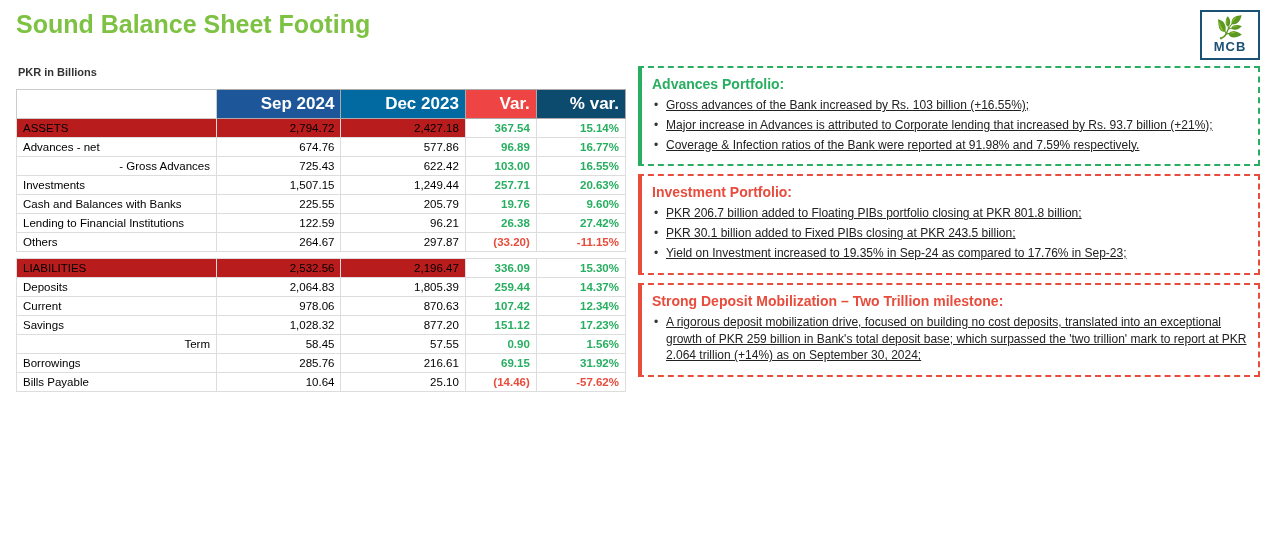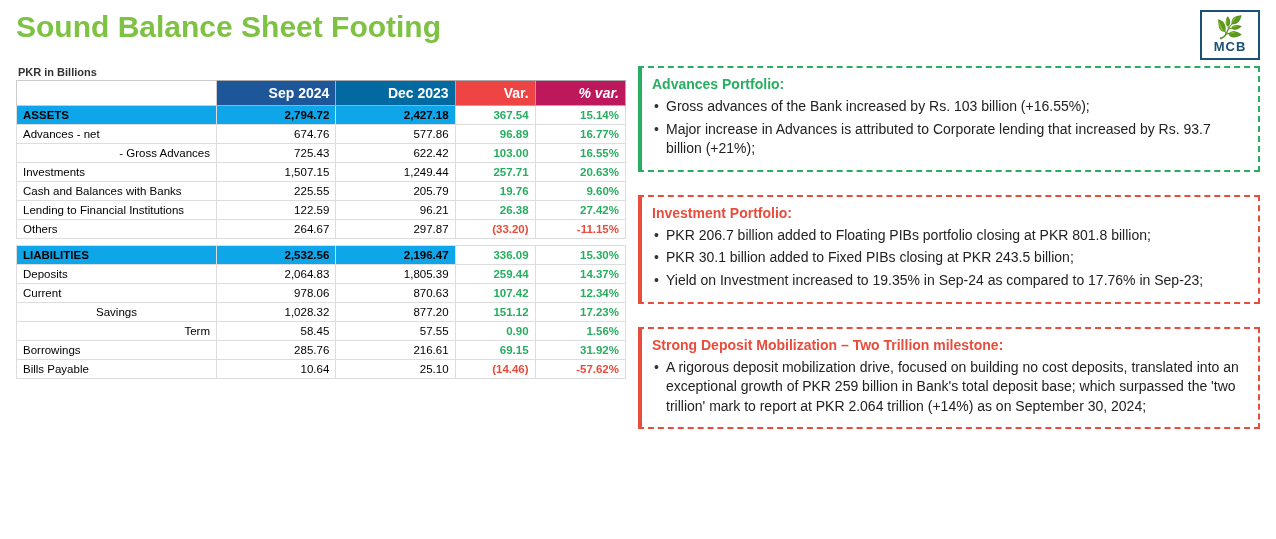--- a/index.html
+++ b/index.html
@@ -16,21 +16,21 @@
       flex-direction: column;
       padding: 10px 16px 10px 16px;
     }
     .header-row {
       display: flex;
       align-items: flex-start;
       justify-content: space-between;
       margin-bottom: 6px;
     }
     .page-title {
-      font-size: 30px;
+      font-size: 25px;
       font-weight: bold;
       color: #7dc242;
     }
     .logo-area {
       display: flex;
       align-items: center;
     }
     .logo-box {
       width: 60px;
       height: 50px;
@@ -60,67 +60,67 @@
 
     
     .table-section {
       flex: 0 0 auto;
       width: 610px;
     }
     .pkr-label {
       font-size: 11px;
       font-weight: bold;
       color: #333;
-      margin-bottom: 2px;
+      margin-bottom: 11px;
       padding-left: 2px;
     }
     table {
       width: 100%;
       border-collapse: collapse;
       font-size: 11.5px;
     }
     thead th {
       background: #1e5799;
       color: #fff;
       text-align: right;
       padding: 4px 6px;
-      font-size: 14px;
+      font-size: 17px;
       font-weight: bold;
       border: 1px solid #aaa;
     }
     thead th:first-child {
       text-align: left;
       background: #fff;
       color: #000;
       border: 1px solid #ccc;
     }
 
     tbody td {
       padding: 3px 6px;
       border: 1px solid #ddd;
       text-align: right;
       white-space: nowrap;
     }
     tbody td:first-child {
       text-align: left;
     }
     .row-header {
-      background: #0ea5e9;
-      font-weight: bold;
+      background: #b91c1c;
+      font-weight: normal;
     }
     .green-val { color: #27ae60; font-weight: bold; }
     .red-val { color: #e74c3c; font-weight: bold; }
     .section-gap td { height: 6px; border: none; background: #fff; }
 
     
     .right-section {
       flex: 1;
       display: flex;
       flex-direction: column;
-      gap: 23px;
+      gap: 8px;
     }
 
     .panel {
       border: 2px dashed;
       padding: 8px 10px;
     }
     .panel-advances {
       border-color: #27ae60;
     }
     .panel-investment {
@@ -139,23 +139,24 @@
     .panel-title-red { color: #e74c3c; }
 
     .panel ul {
       list-style: none;
       padding: 0;
     }
     .panel ul li {
       padding-left: 14px;
       position: relative;
       margin-bottom: 3px;
-      font-size: 14px;
+      font-size: 12px;
       color: #222;
       line-height: 1.4;
+      text-decoration: underline;
     }
     .panel ul li::before {
       content: "•";
       position: absolute;
       left: 2px;
       color: #333;
     }
 
     .left-border-green {
       border-left: 4px solid #27ae60 !important;
@@ -183,21 +184,21 @@
 
     <div class="table-section">
       <div class="pkr-label">PKR in Billions</div>
       <table>
         <thead>
           <tr>
             <th style="width:200px; background:#fff; color:#000; border:1px solid #ccc;"></th>
             <th style="background:#1e5799;">Sep 2024</th>
             <th style="background:#0369a1;">Dec 2023</th>
             <th style="background:#ef4444;">Var.</th>
-            <th style="background:#be185d;font-style:italic;">% var.</th>
+            <th style="background:#0c4a6e;">% var.</th>
           </tr>
         </thead>
         <tbody id="table-body">
         <tr>
     <td class="row-header" style="">ASSETS</td>
     <td class="row-header">2,794.72</td>
     <td class="row-header">2,427.18</td>
     <td class="green-val">367.54</td>
     <td class="green-val">15.14%</td>
   </tr>
@@ -261,21 +262,21 @@
     <td class="green-val">14.37%</td>
   </tr>
             <tr>
     <td class="" style="text-align:left; padding-right:6px;">Current</td>
     <td class="">978.06</td>
     <td class="">870.63</td>
     <td class="green-val">107.42</td>
     <td class="green-val">12.34%</td>
   </tr>
             <tr>
-    <td class="" style="text-align:center; padding-right:6px;">Savings</td>
+    <td class="" style="text-align:left; padding-right:6px;">Savings</td>
     <td class="">1,028.32</td>
     <td class="">877.20</td>
     <td class="green-val">151.12</td>
     <td class="green-val">17.23%</td>
   </tr>
             <tr>
     <td class="" style="text-align:right; padding-right:6px;">Term</td>
     <td class="">58.45</td>
     <td class="">57.55</td>
     <td class="green-val">0.90</td>
@@ -299,20 +300,21 @@
       </table>
     </div>
 
     <div class="right-section">
 
       <div class="panel panel-advances left-border-green">
         <div class="panel-title panel-title-green">Advances Portfolio:</div>
         <ul id="advances-list">
             <li>Gross advances of the Bank increased by Rs. 103 billion (+16.55%);</li>
             <li>Major increase in Advances is attributed to Corporate lending that increased by Rs. 93.7 billion (+21%);</li>
+            <li>Coverage &amp; Infection ratios of the Bank were reported at 91.98% and 7.59% respectively.</li>
           </ul>
       </div>
 
       <div class="panel panel-investment left-border-red">
         <div class="panel-title panel-title-red">Investment Portfolio:</div>
         <ul id="investment-list">
             <li>PKR 206.7 billion added to Floating PIBs portfolio closing at PKR 801.8 billion;</li>
             <li>PKR 30.1 billion added to Fixed PIBs closing at PKR 243.5 billion;</li>
             <li>Yield on Investment increased to 19.35% in Sep-24 as compared to 17.76% in Sep-23;</li>
           </ul>

